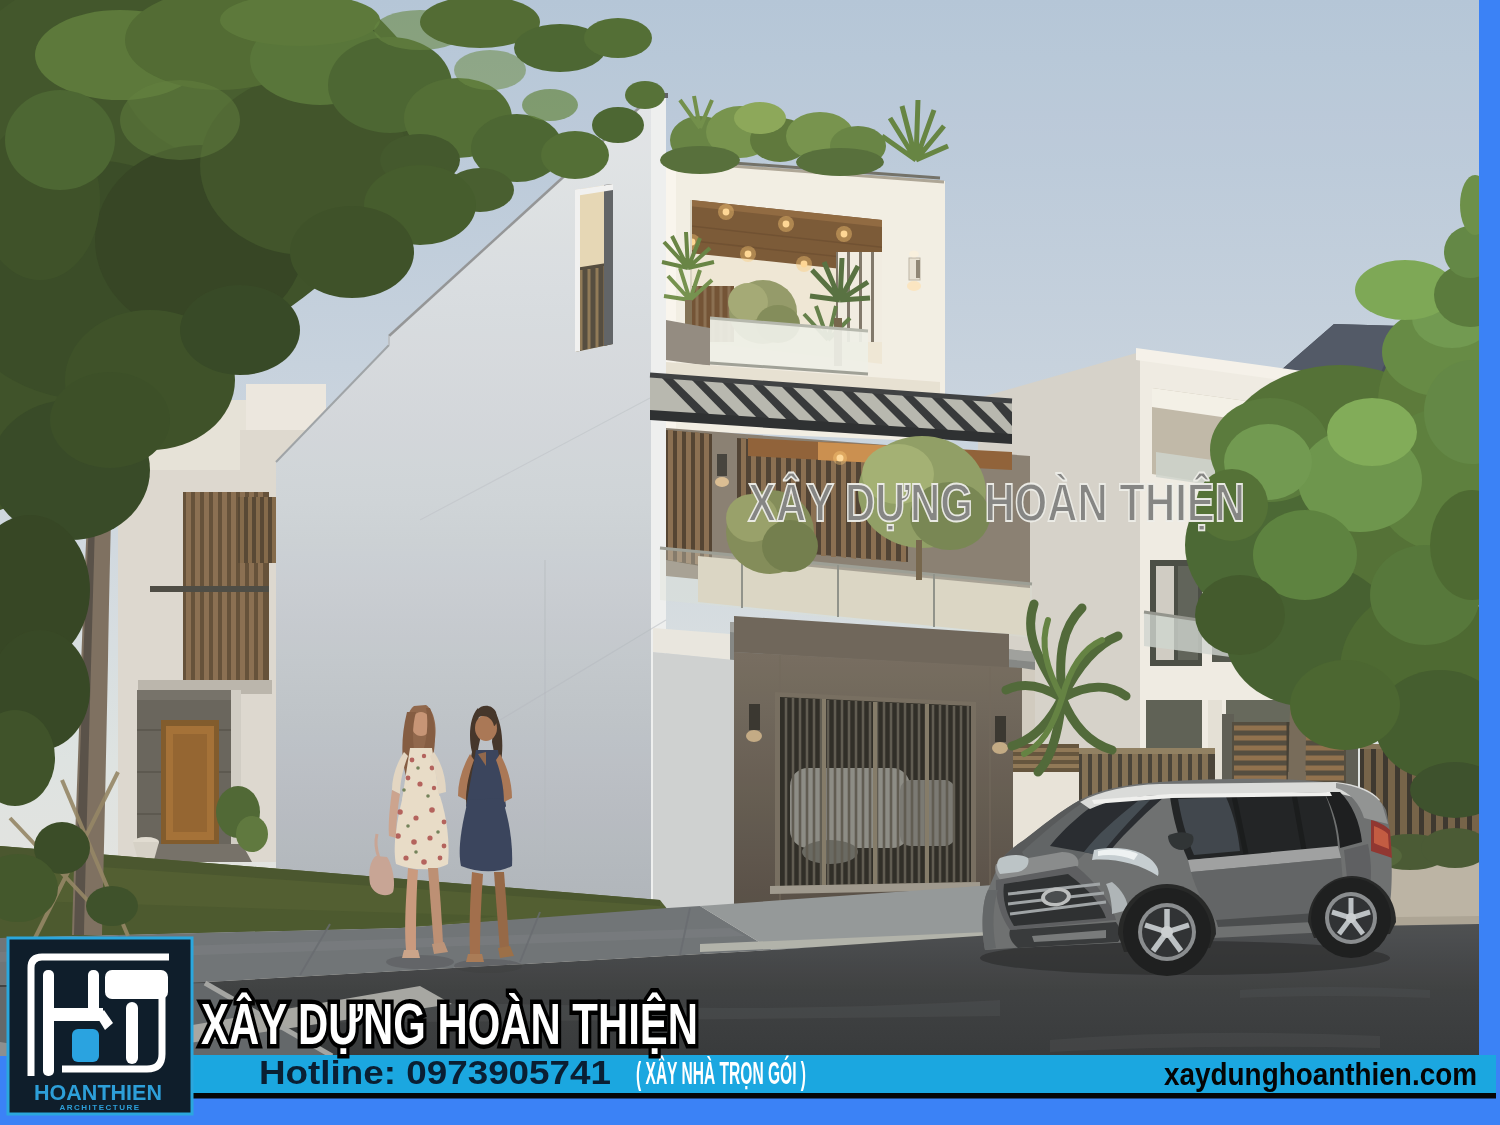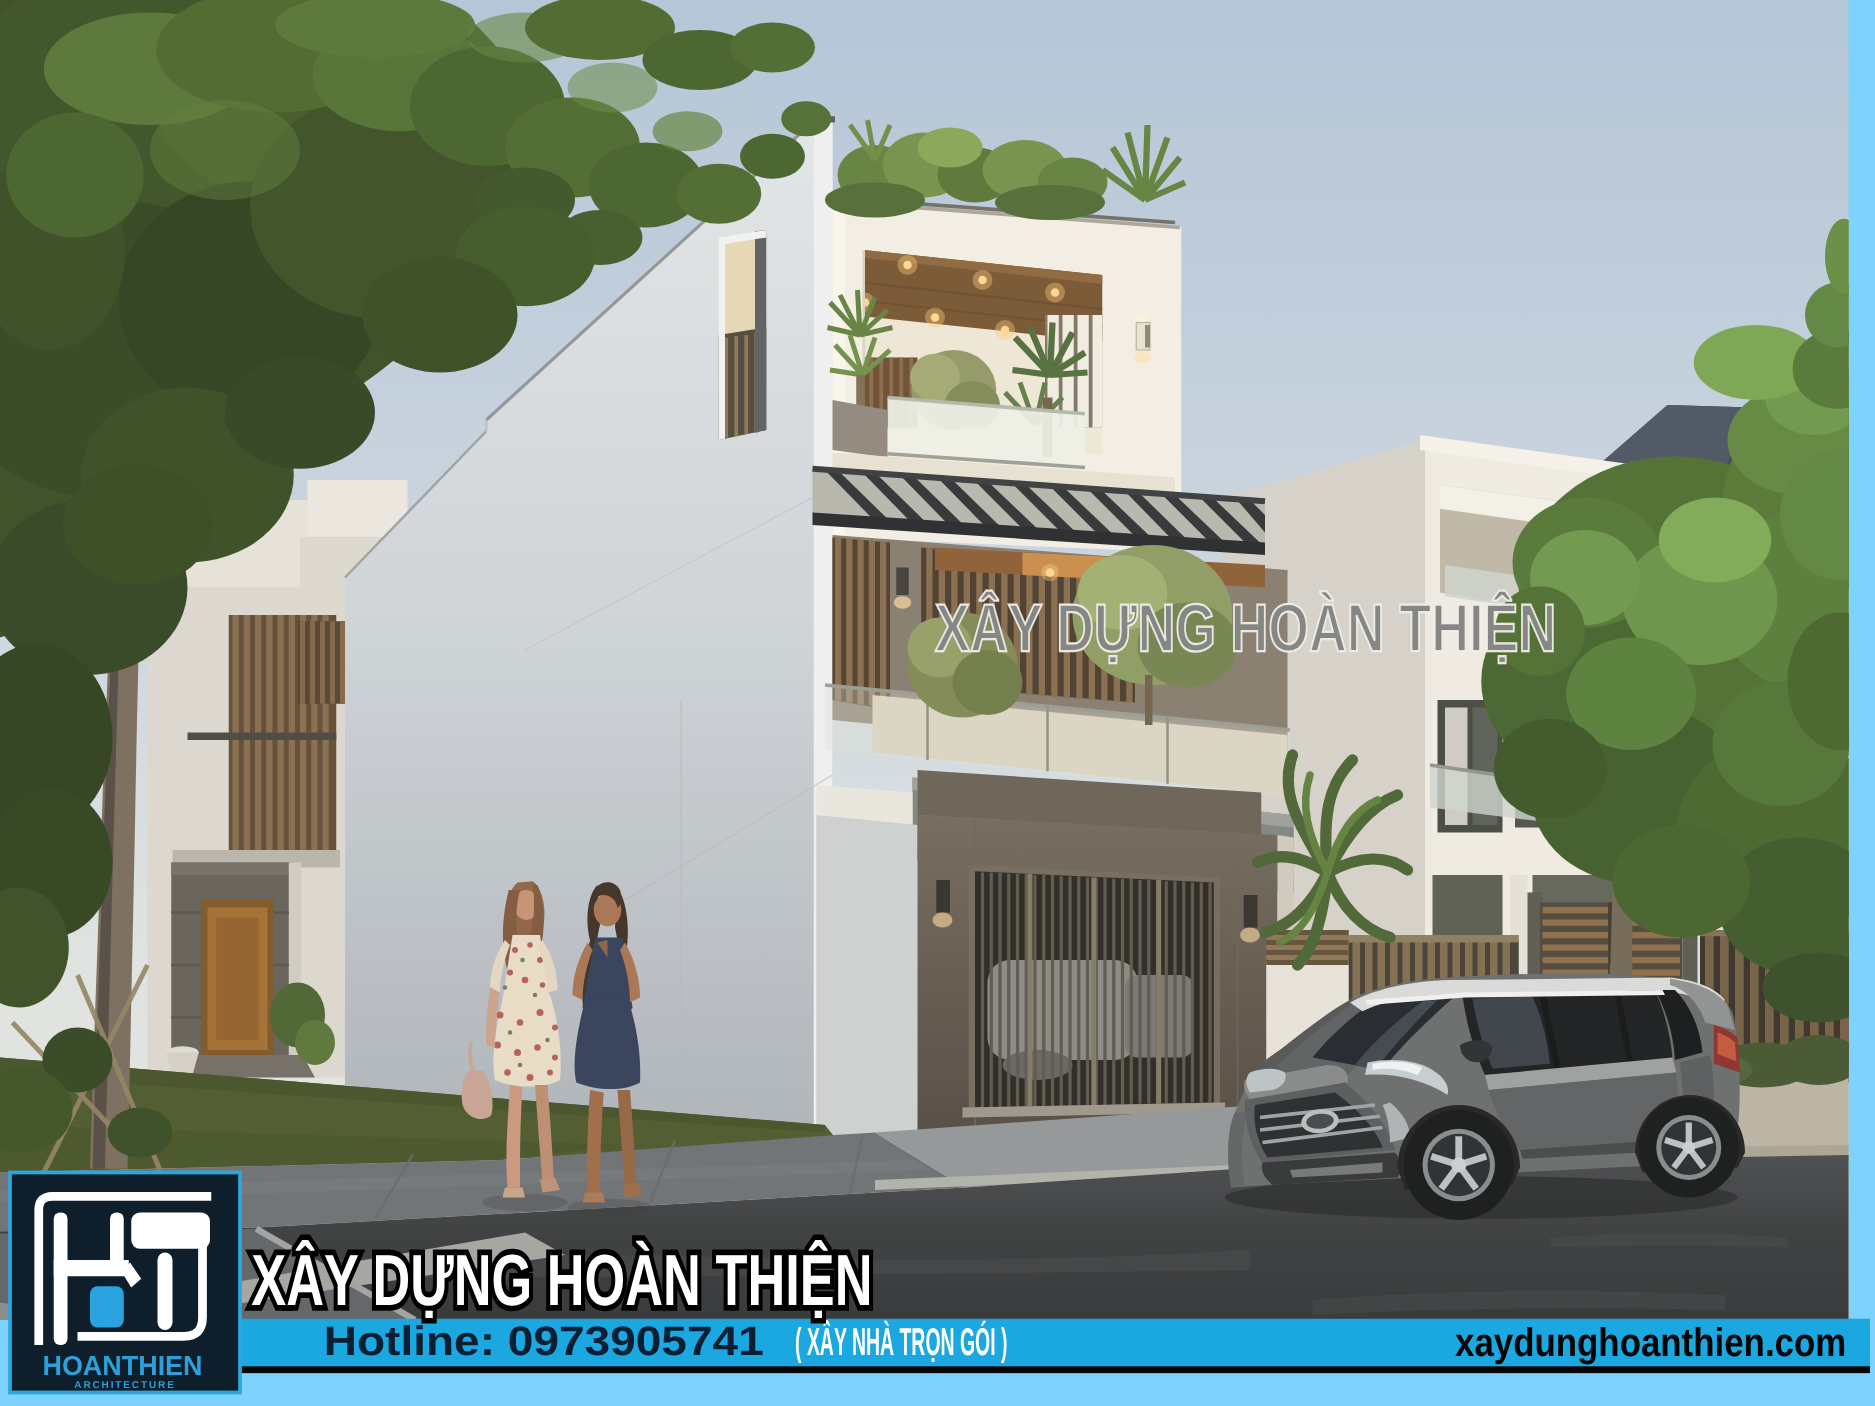--- a/index.html
+++ b/index.html
@@ -1,16 +1,16 @@
 <!DOCTYPE html>
 <html><head>
 <meta charset="utf-8">
 <style>
   html,body{margin:0;padding:0;background:#fff;}
-  #page{position:relative;width:1500px;height:1125px;background:#7dd3fc;overflow:hidden;
+  #page{position:relative;width:1500px;height:1125px;background:#3b82f6;overflow:hidden;
         font-family:"Liberation Sans", sans-serif;}
   #photo{position:absolute;left:0;top:0;width:1479px;height:1056px;overflow:hidden;}
   #footer{position:absolute;left:0;top:0;width:1500px;height:1125px;pointer-events:none;}
 </style>
 </head>
 <body>
 <div id="page">
 
   <div id="photo">
   <svg width="1479" height="1056" viewBox="0 0 1479 1056" xmlns="http://www.w3.org/2000/svg">

